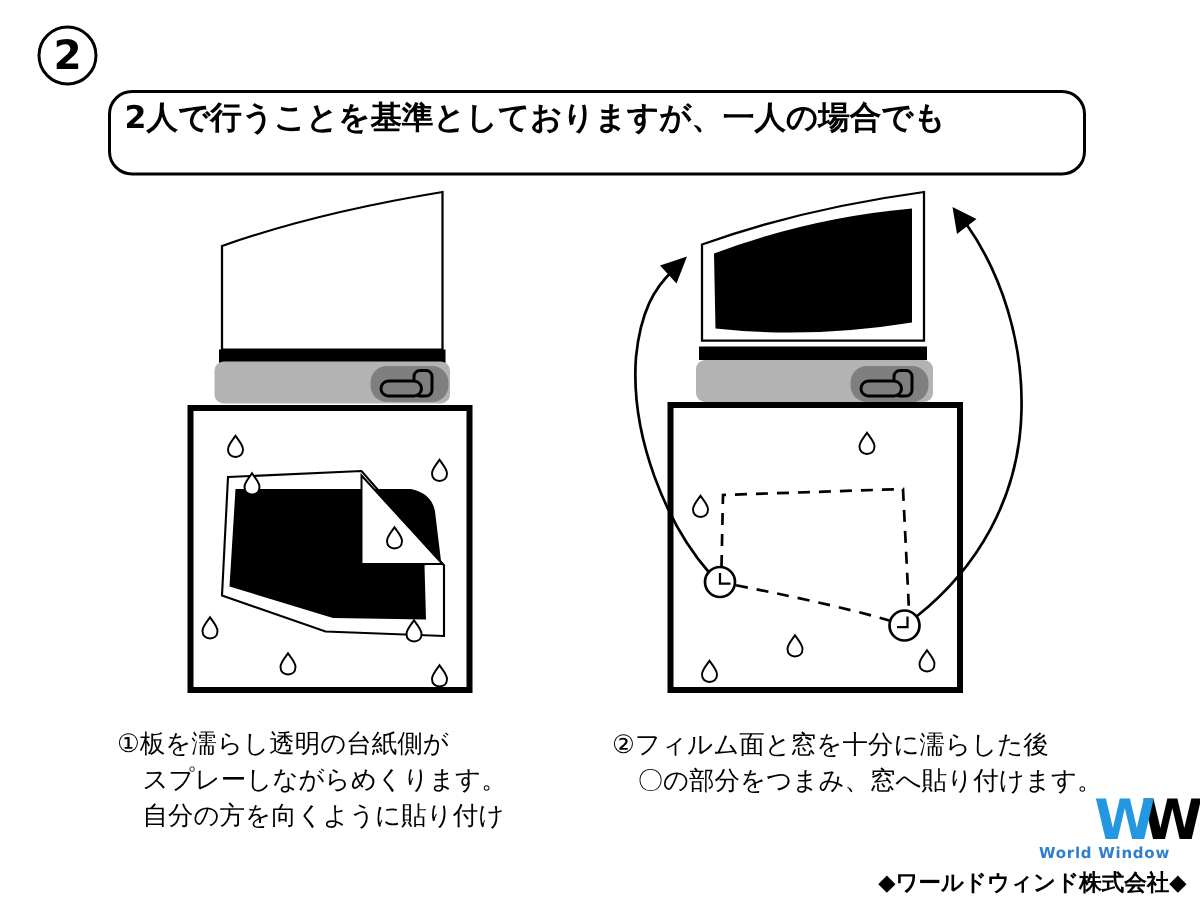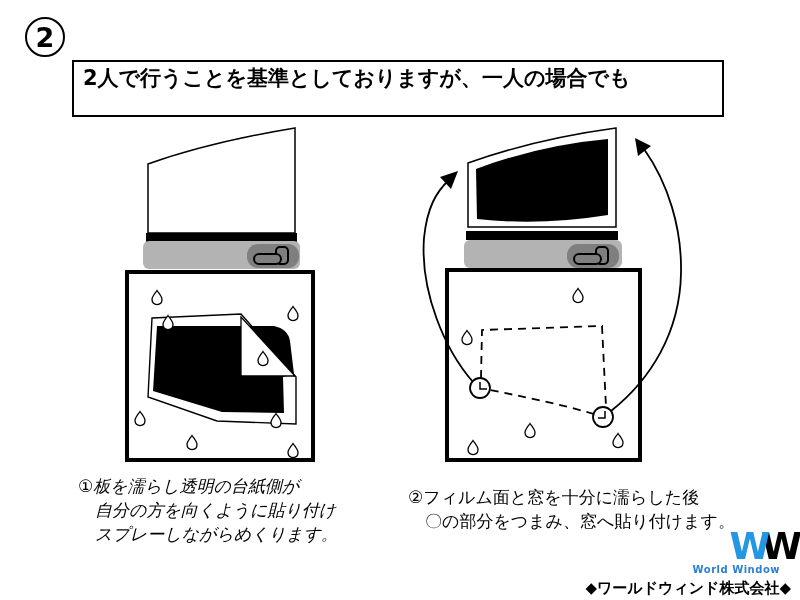--- a/index.html
+++ b/index.html
@@ -12,28 +12,28 @@
   .abs{position:absolute;}
   
   .step-badge{
     left:25px;top:17px;width:36px;height:36px;border:2.5px solid #000;
     border-radius:50%;display:flex;align-items:center;justify-content:center;
     font-size:27px;font-weight:600;line-height:1;
   }
   
   .bubble{
     left:72px;top:60px;width:652px;height:57px;border:2px solid #000;
-    border-radius:0;box-sizing:border-box;padding:3px 0 0 9px;
+    border-radius:16px;box-sizing:border-box;padding:3px 0 0 9px;
     background:#fff;
   }
   .bubble div{font-size:21px;line-height:26px;font-weight:600;white-space:nowrap;}
   
   .caption{font-size:17px;line-height:24px;font-weight:500;white-space:nowrap;}
   .caption .indent{padding-left:17px;}
-  .caption-left{left:78px;top:474px;font-style:italic;}
+  .caption-left{left:78px;top:484px;}
   .caption-right{left:408px;top:485px;}
   
   .footer{right:9px;bottom:2px;text-align:right;}
   .logo-ww{line-height:28px;height:30px;letter-spacing:-11px;
     font-size:37px;font-weight:800;}
   .logo-w1{color:#2497e3;position:relative;z-index:2;}
   .logo-w2{color:#000;position:relative;z-index:1;}
   .logo-sub{font-size:10px;color:#2f7fce;font-weight:600;letter-spacing:.5px;
     margin-top:1px;padding-right:11px;}
   .company{font-size:15px;font-weight:700;margin-top:4px;white-space:nowrap;}
@@ -129,22 +129,22 @@
   <div class="abs step-badge">
     <span>2</span>
   </div>
 
   <div class="abs bubble">
     <div>2人で行うことを基準としておりますが、一人の場合でも</div>
   </div>
 
   <div class="abs caption caption-left">
     <div>①板を濡らし透明の台紙側が</div>
+    <div class="indent">スプレーしながらめくります。</div>
     <div class="indent">自分の方を向くように貼り付け</div>
-    <div class="indent">スプレーしながらめくります。</div>
   </div>
 
   <div class="abs footer">
     <div class="logo-ww">
       <span class="logo-w1">W</span>
       <span class="logo-w2">W</span>
     </div>
     <div class="logo-sub">World Window</div>
     <div class="company">◆ワールドウィンド株式会社◆</div>
   </div>

